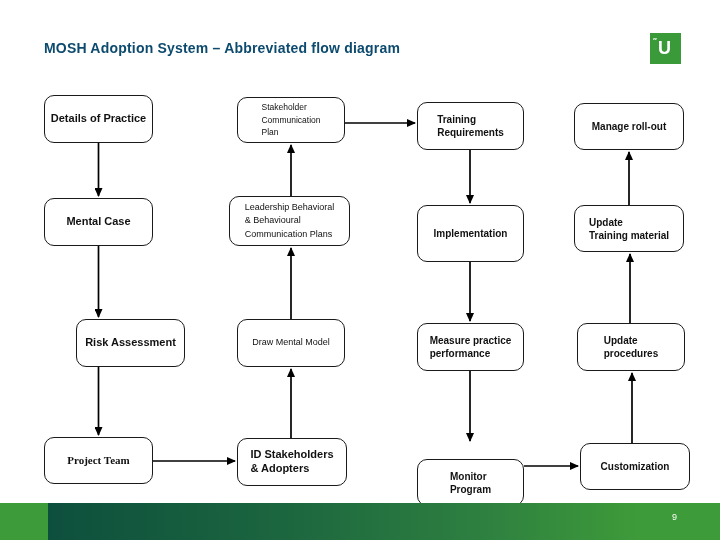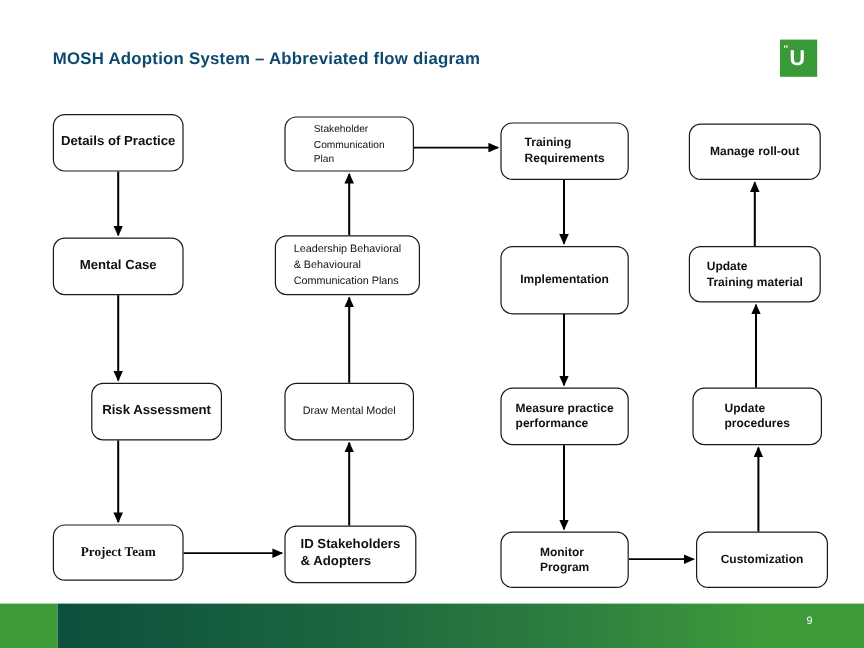--- a/index.html
+++ b/index.html
@@ -77,21 +77,21 @@
   .c1r4 { left: 44px;  top: 437px; width: 109px; height: 47px; font-family: Liberation Serif, serif; }
   
   .c2r1 { left: 237px; top: 97px;  width: 108px; height: 46px; }
   .c2r2 { left: 229px; top: 196px; width: 121px; height: 50px; }
   .c2r3 { left: 237px; top: 319px; width: 108px; height: 48px; }
   .c2r4 { left: 237px; top: 438px; width: 110px; height: 48px; }
   
   .c3r1 { left: 417px; top: 102px; width: 107px; height: 48px; }
   .c3r2 { left: 417px; top: 205px; width: 107px; height: 57px; }
   .c3r3 { left: 417px; top: 323px; width: 107px; height: 48px; }
-  .c3r4 { left: 417px; top: 443px; width: 107px; height: 47px; }
+  .c3r4 { left: 417px; top: 459px; width: 107px; height: 47px; }
   
   .c4r1 { left: 574px; top: 103px; width: 110px; height: 47px; }
   .c4r2 { left: 574px; top: 205px; width: 110px; height: 47px; }
   .c4r3 { left: 577px; top: 323px; width: 108px; height: 48px; }
   .c4r4 { left: 580px; top: 443px; width: 110px; height: 47px; }
 
   .connectors {
     position: absolute;
     left: 0; top: 0;
     width: 720px; height: 540px;

